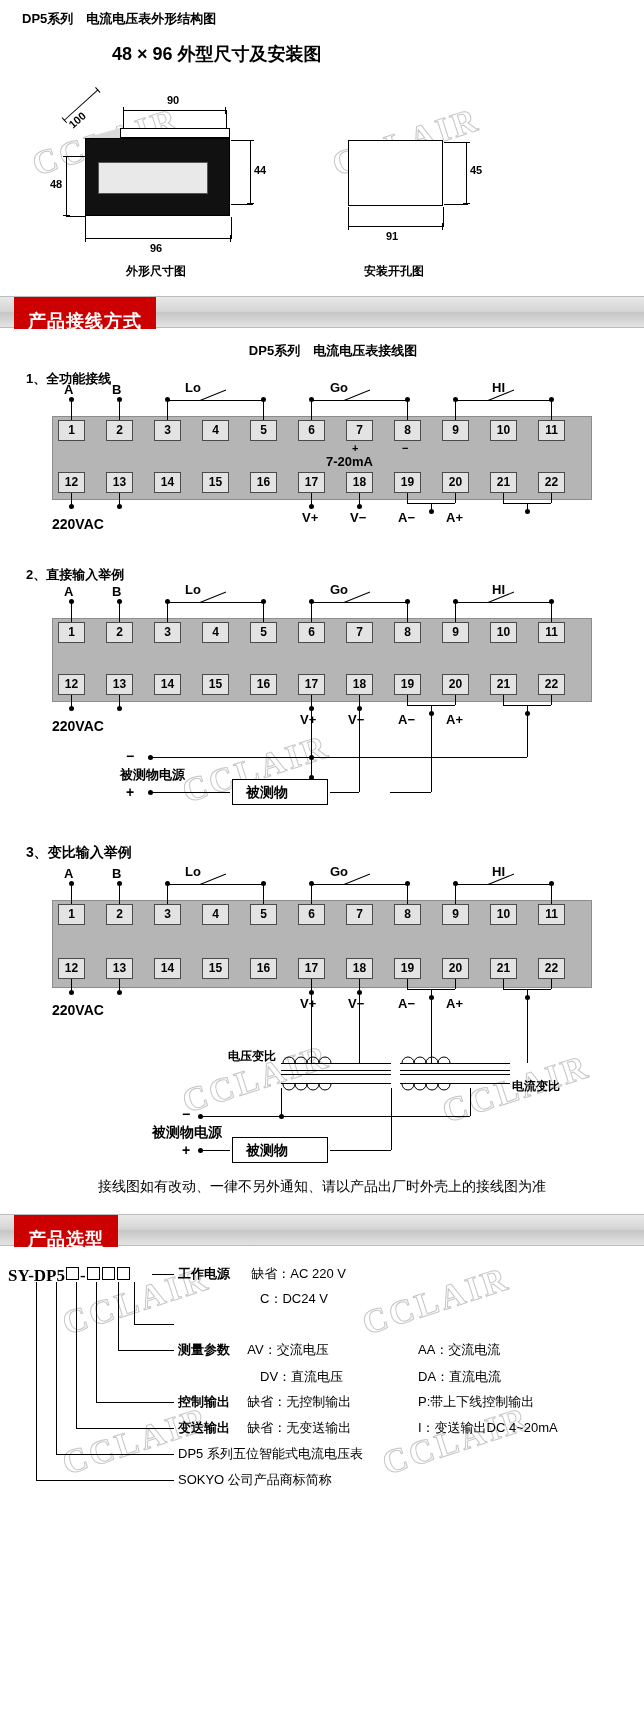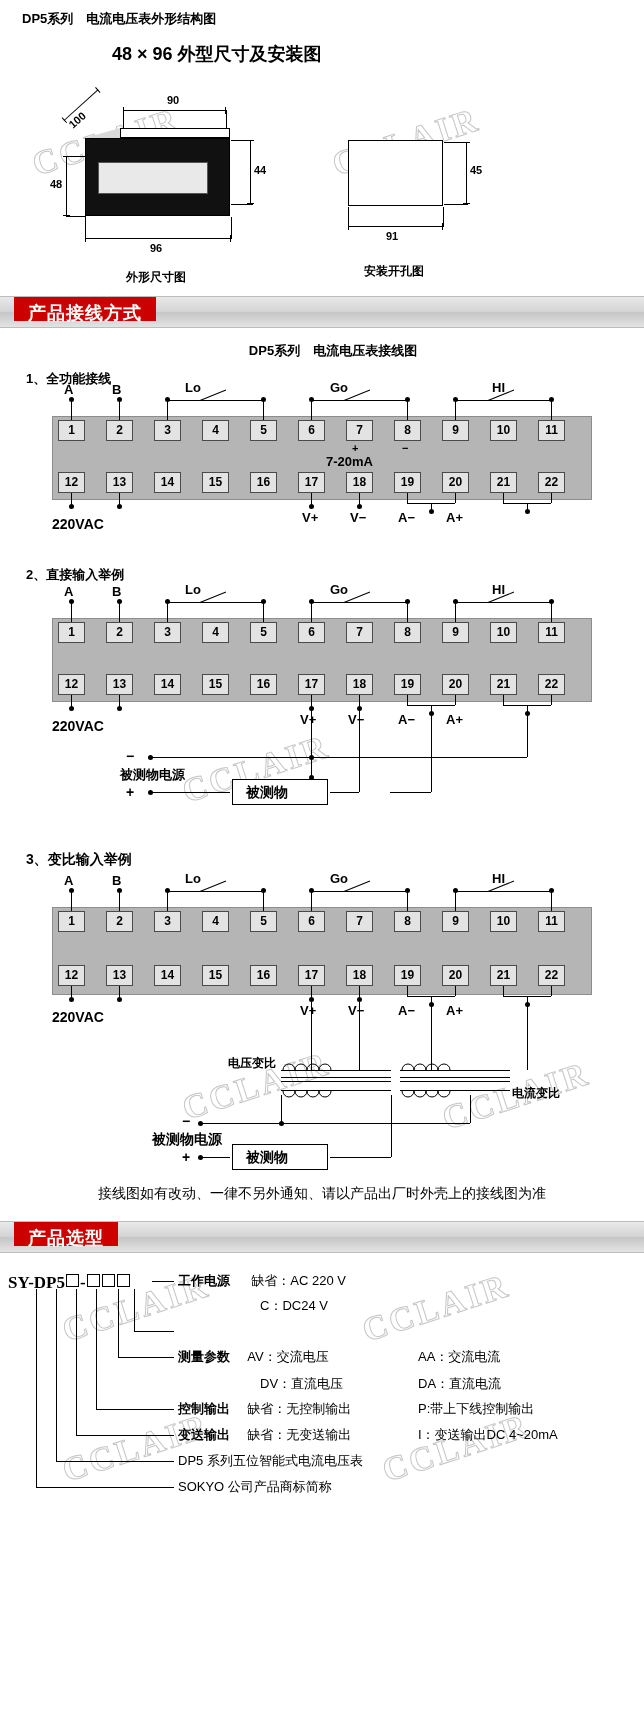--- a/index.html
+++ b/index.html
@@ -25,22 +25,22 @@
     position: relative;
     height: 32px;
     margin-top: 18px;
     background: linear-gradient(to bottom,#e9e9e9 0%,#d4d4d4 48%,#c6c6c6 52%,#e4e4e4 100%);
     border-top: 1px solid #bcbcbc;
     border-bottom: 1px solid #bcbcbc;
   }
   .banner .tab {
     position: absolute;
     left: 14px; top: 0;
-    height: 24px;
-    padding: 0 14px;
+    height: 32px;
+    padding: 8px 14px;
     background: #cc0000;
     color: #fff;
     font-size: 18px;
     font-weight: bold;
     line-height: 32px;
     letter-spacing: 1px;
   }
 
   
   .draw { position: relative; }
@@ -160,21 +160,21 @@
     <div class="dim-v" style="left:66px; top:128px; height:60px;"></div>
     <div class="hline" style="left:66px; top:128px; width:20px;"></div>
     <div class="hline" style="left:66px; top:188px; width:20px;"></div>
     <div class="lbl b" style="left:50px; top:150px;">48</div>
 
     <div class="dim-h" style="left:85px; top:210px; width:146px;"></div>
     <div class="vline" style="left:85px; top:189px; height:22px;"></div>
     <div class="vline" style="left:231px; top:189px; height:22px;"></div>
     <div class="lbl b" style="left:150px; top:214px;">96</div>
 
-    <div class="lbl cn b" style="left:126px; top:235px;margin-top:6px;">外形尺寸图</div>
+    <div class="lbl cn b" style="left:126px; top:235px;">外形尺寸图</div>
 
     <div style="position:absolute; left:348px; top:112px; width:95px; height:66px; background:#fff; border:1px solid #000;"></div>
 
     <div class="dim-v" style="left:466px; top:114px; height:62px;"></div>
     <div class="hline" style="left:444px; top:114px; width:24px;"></div>
     <div class="hline" style="left:444px; top:176px; width:24px;"></div>
     <div class="lbl b" style="left:470px; top:136px;">45</div>
 
     <div class="dim-h" style="left:348px; top:198px; width:95px;"></div>
     <div class="vline" style="left:348px; top:179px; height:20px;"></div>
@@ -389,21 +389,21 @@
     <div class="hline" style="left:150px; top:197px; width:52px;"></div>
     <div class="lbl cn b" style="left:120px; top:206px; font-size:13px;">被测物电源</div>
     <div class="lbl b" style="left:126px; top:224px; font-size:14px;">+</div>
     <div class="dot" style="left:148px; top:230px;"></div>
     <div class="hline" style="left:150px; top:232px; width:80px;"></div>
 
     <div style="position:absolute; left:232px; top:219px; width:96px; height:26px; border:1px solid #000; background:#fff;"></div>
     <div class="lbl cn b" style="left:246px; top:224px; font-size:14px;">被测物</div>
   </div>
 
-  <div class="draw" style="height:330px;margin-top:7px;">
+  <div class="draw" style="height:330px;">
     <div class="lbl cn b" style="left:26px; top:4px; font-size:14px;">3、变比输入举例</div>
     <div class="wm" style="left:60px; top:80px;">CCLAIR</div>
     <div class="wm" style="left:360px; top:80px;">CCLAIR</div>
     <div class="wm" style="left:180px; top:220px;">CCLAIR</div>
     <div class="wm" style="left:440px; top:230px;">CCLAIR</div>
 
     <div class="block" style="left:52px; top:60px; width:540px; height:88px;"></div>
 
     <div class="term" style="left:58px;  top:64px;">1</div>
     <div class="term" style="left:106px; top:64px;">2</div>

